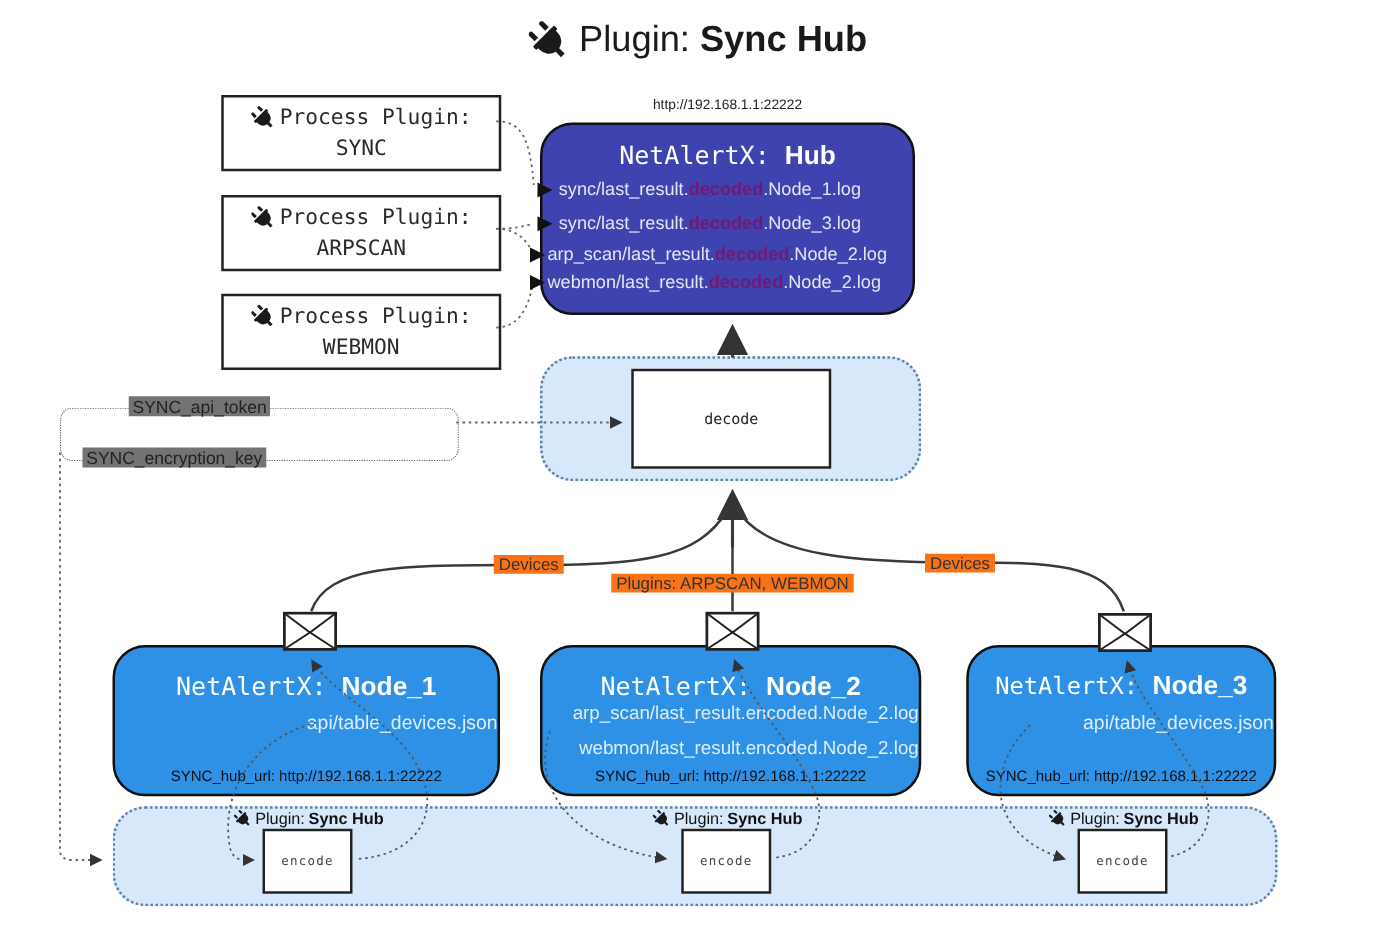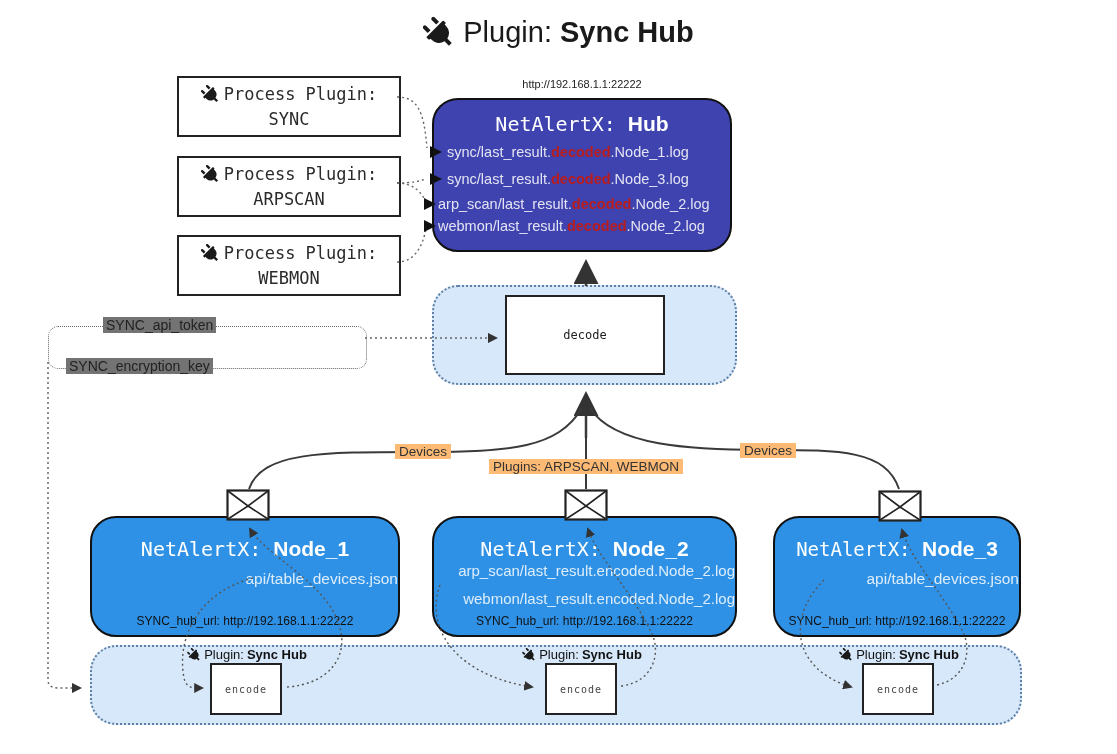--- a/index.html
+++ b/index.html
@@ -17,30 +17,30 @@
         font-family:"DejaVu Sans Mono",monospace;font-size:17px;color:#2b2b2b;line-height:1.45;}
   .pbox .row{display:flex;align-items:center;gap:4px;}
   
   .hub-url{left:432px;top:78px;width:300px;text-align:center;font-size:11px;color:#222;}
   .hub{left:432px;top:98px;width:300px;height:154px;background:#3e43b0;border:2.5px solid #111;
        border-radius:26px;box-sizing:border-box;}
   .hub-title{left:432px;top:112px;width:300px;text-align:center;color:#fff;font-size:20px;}
   .hub-title .mono{font-family:"DejaVu Sans Mono",monospace;}
   .hub-title .bold{font-weight:700;font-size:21px;}
   .hublog{height:18px;font-size:14.5px;color:#e4e4f2;white-space:nowrap;}
-  .hublog b{font-weight:700;color:#b91c1c;}
+  .hublog b{font-weight:700;color:#701a75;}
   
   .tokrect{left:48px;top:326px;width:317px;height:41px;border:1.5px dotted #666;border-radius:10px;}
   .toklabel{background:#737373;font-size:14px;color:#222;padding:0 3px;white-space:nowrap;}
   
   .panel{background:#d7e8fa;border:2px dotted #5e80a6;border-radius:26px;box-sizing:border-box;}
   .wbox{background:#fff;border:2px solid #222;display:flex;align-items:center;justify-content:center;
         font-family:"DejaVu Sans Mono",monospace;color:#222;box-sizing:border-box;}
   
-  .edgelabel{background:#fdba74;font-size:13.5px;color:#333;padding:0 4px;white-space:nowrap;z-index:11;}
+  .edgelabel{background:#f97316;font-size:13.5px;color:#333;padding:0 4px;white-space:nowrap;z-index:11;}
   
   .node{background:#2e91e5;border:2.5px solid #111;border-radius:26px;box-sizing:border-box;top:516px;height:121px;}
   .node-title{text-align:center;color:#fff;font-size:20px;margin-top:19px;white-space:nowrap;}
   .node-title .mono{font-family:"DejaVu Sans Mono",monospace;}
   .node-title .bold{font-weight:700;font-size:21px;}
   .nodefile{position:absolute;left:0;width:100%;text-align:right;color:rgba(255,255,255,.84);
             font-size:15.5px;white-space:nowrap;}
   .nodeurl{position:absolute;left:0;bottom:7px;width:100%;text-align:center;font-size:12px;color:#111;}
   
   .env{width:44px;height:32px;z-index:12;}

